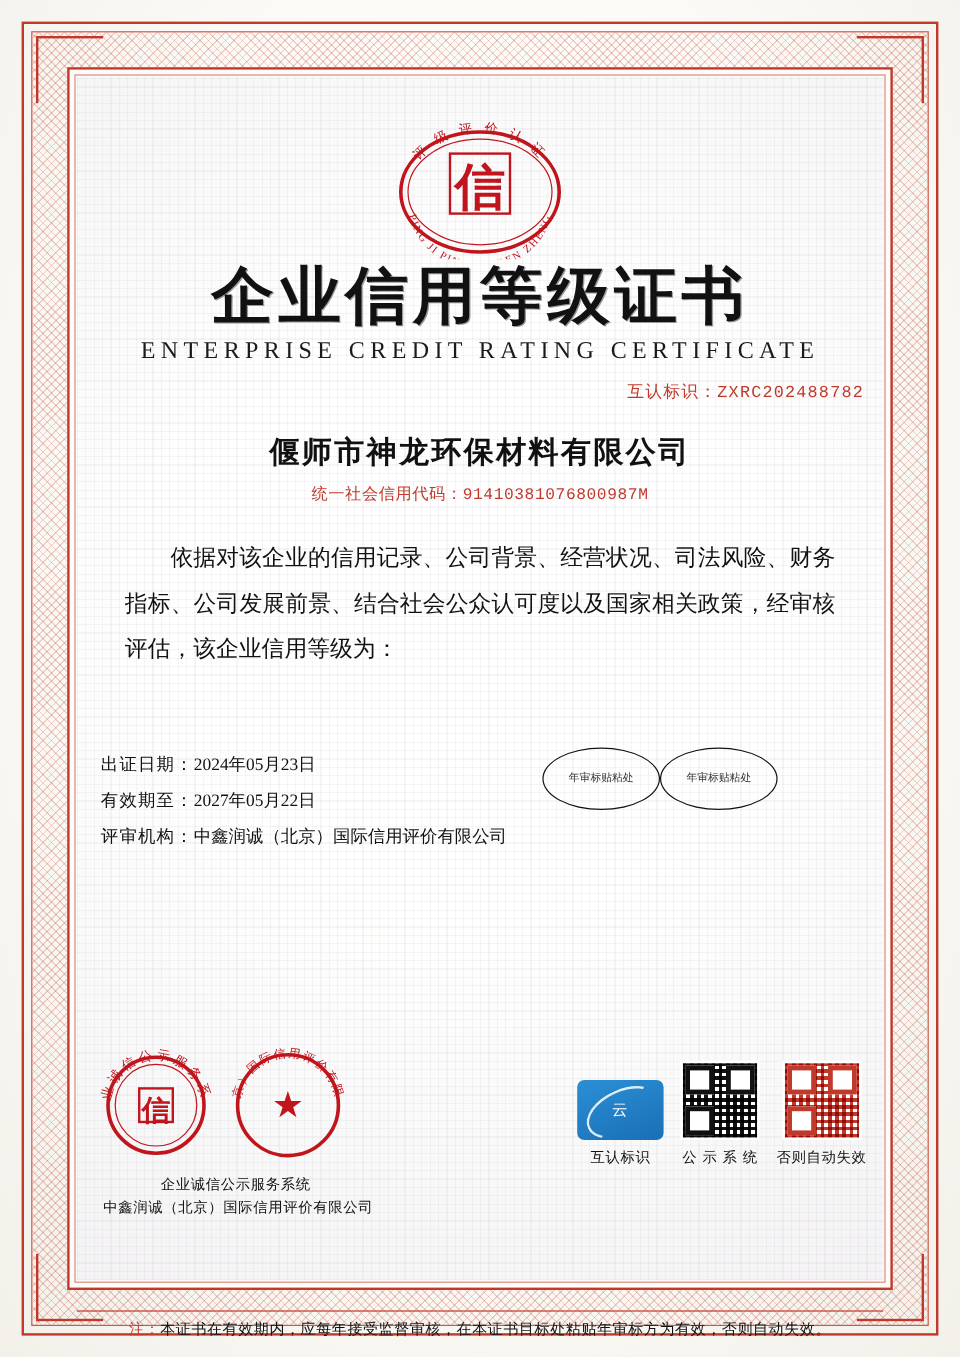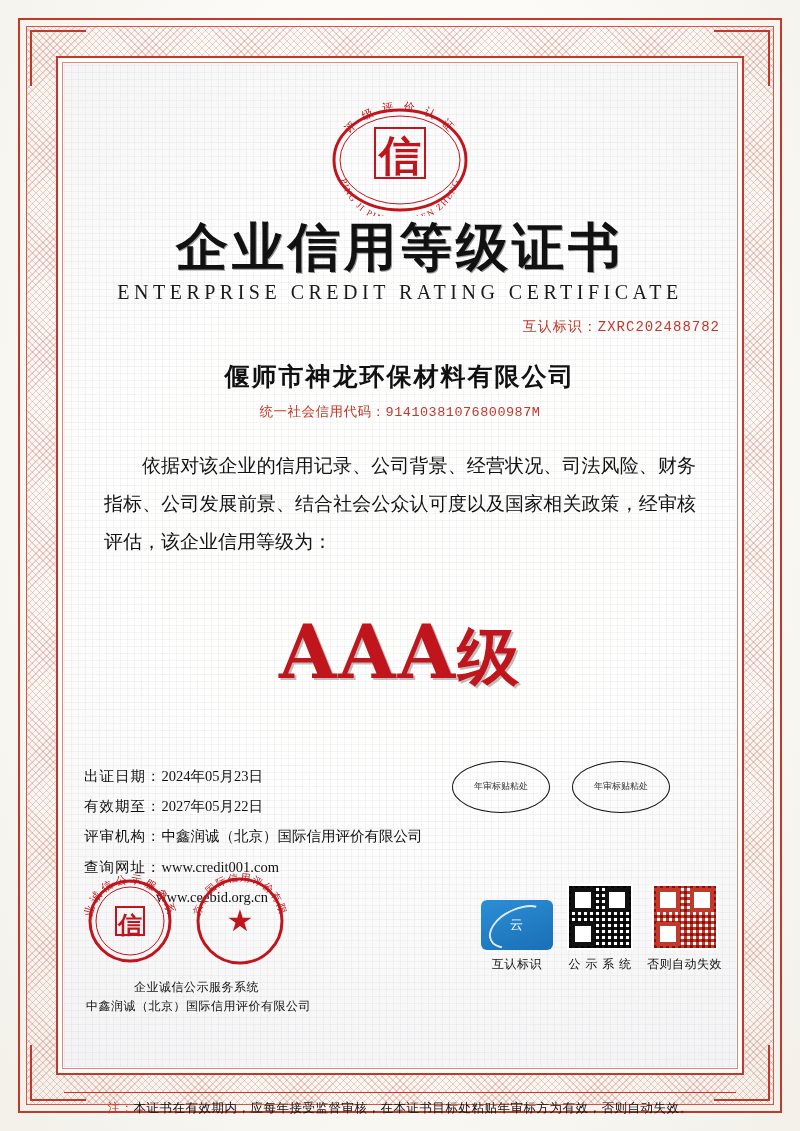--- a/index.html
+++ b/index.html
@@ -160,21 +160,21 @@
     padding-left:18px;
   }
   .annual-label{
     font-family:"DejaVu Sans", sans-serif;
     font-size:15px;
     color:#111;
     letter-spacing:1px;
     margin-top:22px;
     margin-bottom:12px;
   }
-  .stamp-slots{display:flex;gap:22px;}
+  .stamp-slots{display:flex;}
   .stamp-slot{
     width:96px;height:50px;
     border:1px solid #111;
     border-radius:50%;
     display:flex;align-items:center;justify-content:center;
     font-size:9px;color:#333;
     font-family:"DejaVu Sans", sans-serif;
     letter-spacing:0px;
   }
 
@@ -308,38 +308,31 @@
     </div>
 
     <div class="company">偃师市神龙环保材料有限公司</div>
 
     <div class="uscc">
       <span>统一社会信用代码：</span><span class="code">91410381076800987M</span>
     </div>
 
     <div class="body-text">依据对该企业的信用记录、公司背景、经营状况、司法风险、财务指标、公司发展前景、结合社会公众认可度以及国家相关政策，经审核评估，该企业信用等级为：</div>
 
-    <div class="grade">
-      <span>AAA</span><span class="suffix">级</span>
-    </div>
 
     <div class="info-row">
       <div class="info-left">
         <div>
           <span class="k">出证日期：</span><span class="v">2024年05月23日</span>
         </div>
         <div>
           <span class="k">有效期至：</span><span class="v">2027年05月22日</span>
         </div>
         <div>
           <span class="k">评审机构：</span><span>中鑫润诚（北京）国际信用评价有限公司</span>
-        </div>
-        <div>
-          <span class="k">查询网址：</span><span class="url">www.credit001.com</span>
-          <span class="url url-2">www.ceebid.org.cn</span>
         </div>
       </div>
       <div class="info-right">
         <div class="stamp-slots">
           <div class="stamp-slot">年审标贴粘处</div>
           <div class="stamp-slot">年审标贴粘处</div>
         </div>
       </div>
     </div>
 

